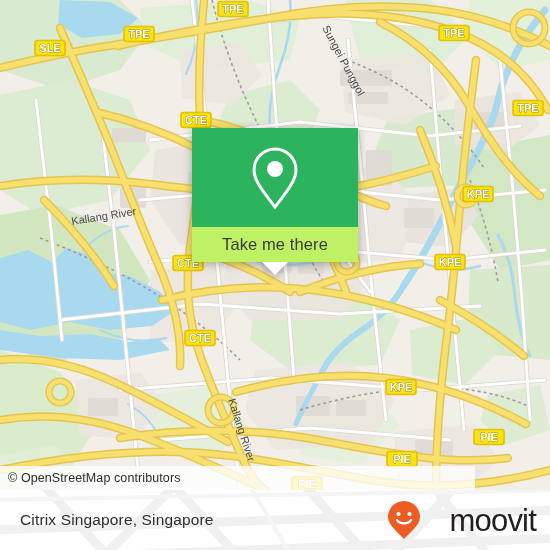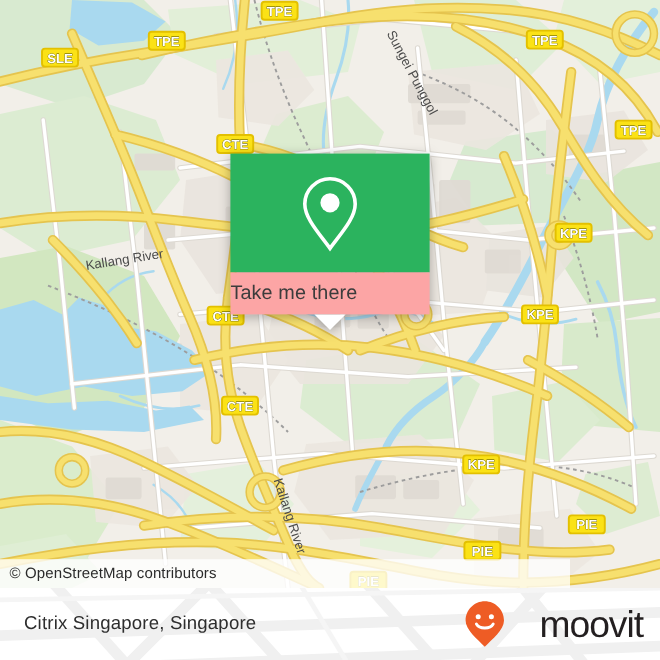--- a/index.html
+++ b/index.html
@@ -56,24 +56,24 @@
   }
   #callout-head {
     height: 99px;
     background: #2bb35e;
     display: flex;
     align-items: center;
     justify-content: center;
   }
   #callout-body {
     height: 35px;
-    background: #fca5a5;
+    background: #bef264;
     display: flex;
     align-items: center;
-    justify-content: flex-start;
+    justify-content: center;
   }
   #callout-label {
     font-size: 16.5px;
     color: #3c3c3c;
     letter-spacing: 0.1px;
   }
   #callout-tail {
     position: absolute;
     left: 50%;
     top: 134px;

